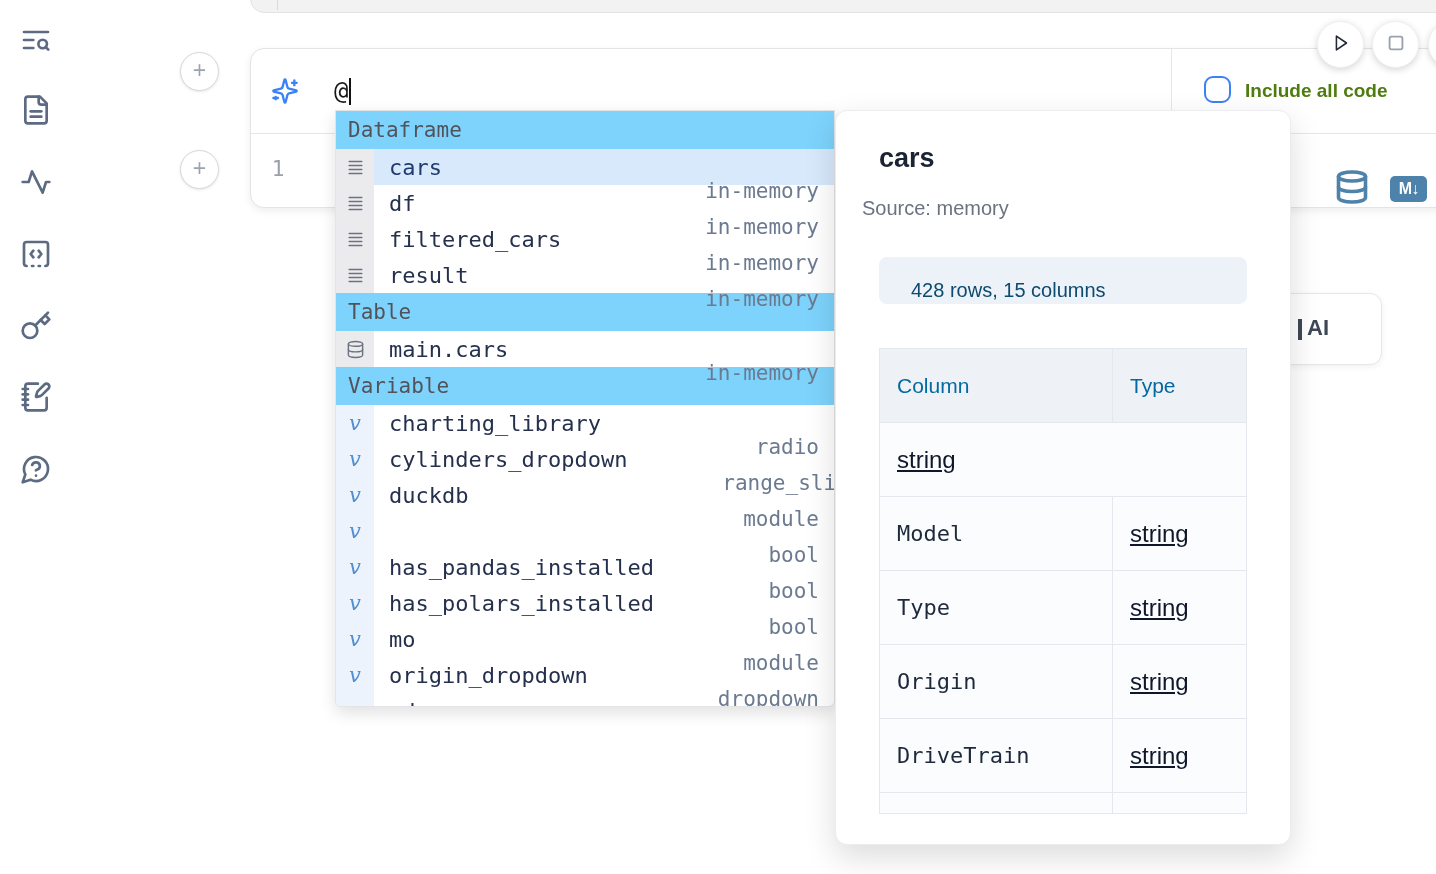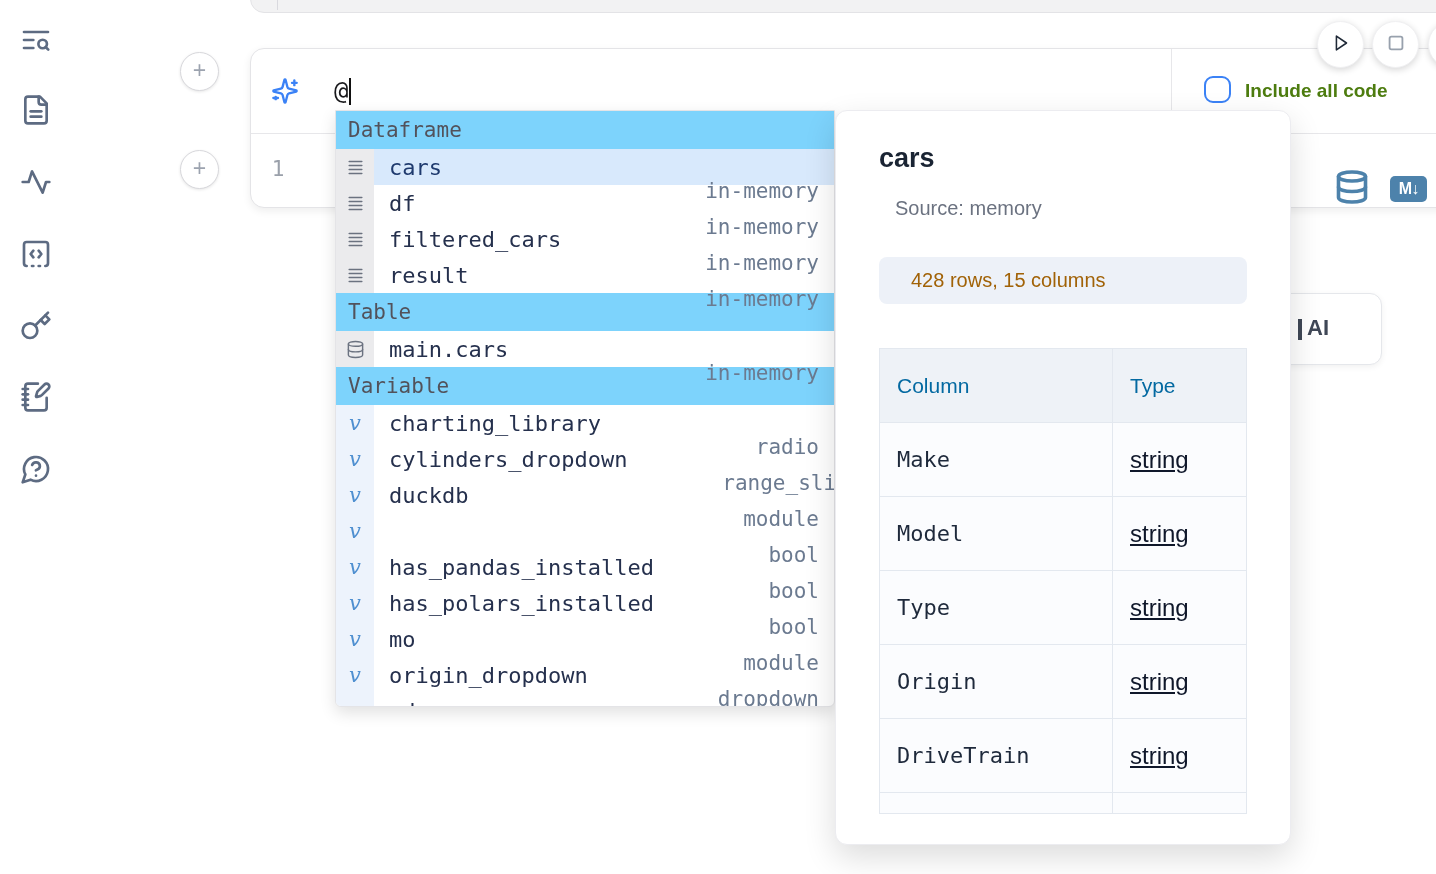--- a/index.html
+++ b/index.html
@@ -78,24 +78,24 @@
   .c-meta{margin-left:auto;margin-right:15px;font-size:21px;color:#6b7a90;white-space:nowrap;margin-top:48px;}
   .c-row.sel .c-name{color:#1e3a6e;}
   .row-bg-sel{background:#d8e9fc;}
   .meta-overflow{margin-right:-40px;}
 
   
   .panel{position:absolute;left:835px;top:110px;width:456px;height:735px;background:#fff;
          border:1px solid #ececf0;border-radius:12px;box-shadow:0 12px 32px rgba(0,0,0,.14);
          z-index:20;overflow:hidden;box-sizing:border-box;}
   .p-title{position:absolute;left:43px;top:32px;font-size:27px;font-weight:bold;color:#1a2433;}
-  .p-source{position:absolute;left:59px;top:86px;font-size:20px;color:#6b7280;}
+  .p-source{position:absolute;left:26px;top:86px;font-size:20px;color:#6b7280;}
   .p-badge{position:absolute;left:43px;top:146px;width:368px;height:47px;background:#edf1f8;
            border-radius:8px;box-sizing:border-box;}
-  .p-badge span{display:block;padding-left:32px;line-height:47px;font-size:20px;color:#a16207;}
+  .p-badge span{display:block;padding-left:32px;line-height:47px;font-size:20px;color:#0c4a6e;margin-top:10px;}
   .schema-clip{position:absolute;left:43px;top:237px;width:368px;height:466px;overflow:hidden;
                border:1px solid #e3e8ef;box-sizing:border-box;}
   .t-row{display:flex;height:74px;border-bottom:1px solid #e3e8ef;background:#fbfcfe;box-sizing:border-box;}
   .t-head{background:#eef2f7;}
   .t-c1{width:233px;flex:0 0 233px;border-right:1px solid #e3e8ef;display:flex;align-items:center;
         padding-left:17px;box-sizing:border-box;}
   .t-c2{flex:1;display:flex;align-items:center;padding-left:17px;box-sizing:border-box;}
   .t-head .t-c1,.t-head .t-c2{font-size:21px;color:#0369a1;font-family:"Liberation Sans",sans-serif;}
   .t-name{font-family:"DejaVu Sans Mono",monospace;font-size:22px;color:#1e293b;}
   .t-type{font-size:24px;color:#0f172a;text-decoration:underline;}
@@ -356,21 +356,20 @@
     <div class="p-source">Source: memory</div>
     <div class="p-badge">
       <span>428 rows, 15 columns</span>
     </div>
     <div class="schema-clip">
       <div class="t-row t-head">
         <span class="t-c1">Column</span>
         <span class="t-c2">Type</span>
       </div>
       <div class="t-row">
-        <span class="t-c1 t-name">Make</span>
         <span class="t-c2 t-type">string</span>
       </div>
       <div class="t-row">
         <span class="t-c1 t-name">Model</span>
         <span class="t-c2 t-type">string</span>
       </div>
       <div class="t-row">
         <span class="t-c1 t-name">Type</span>
         <span class="t-c2 t-type">string</span>
       </div>

